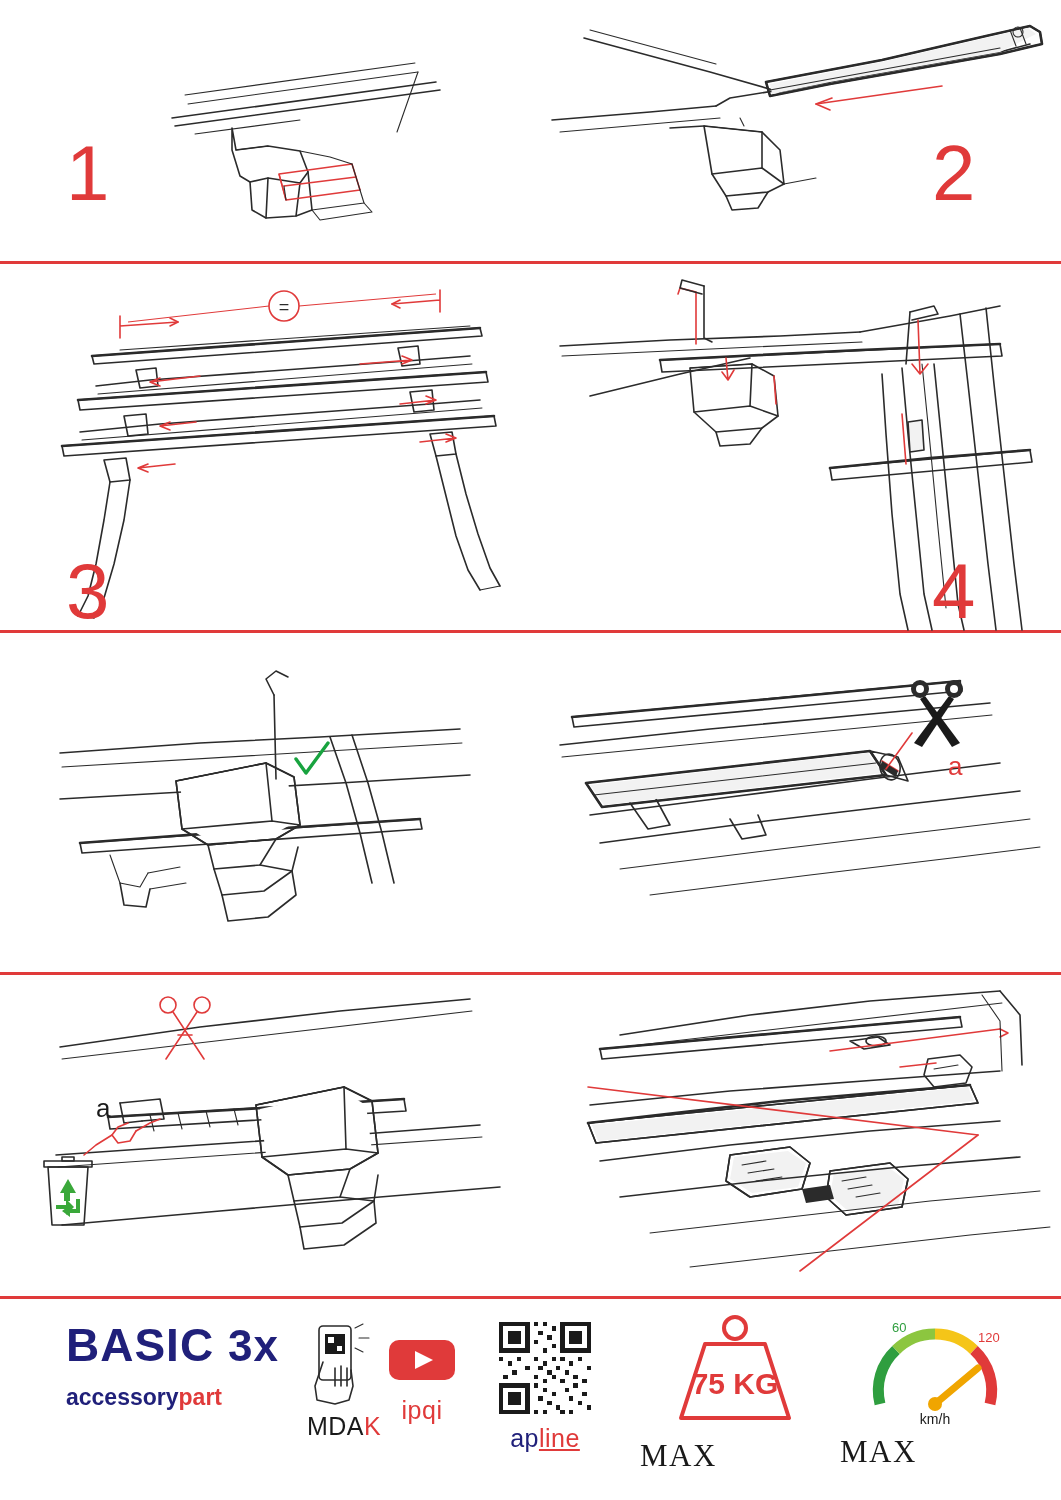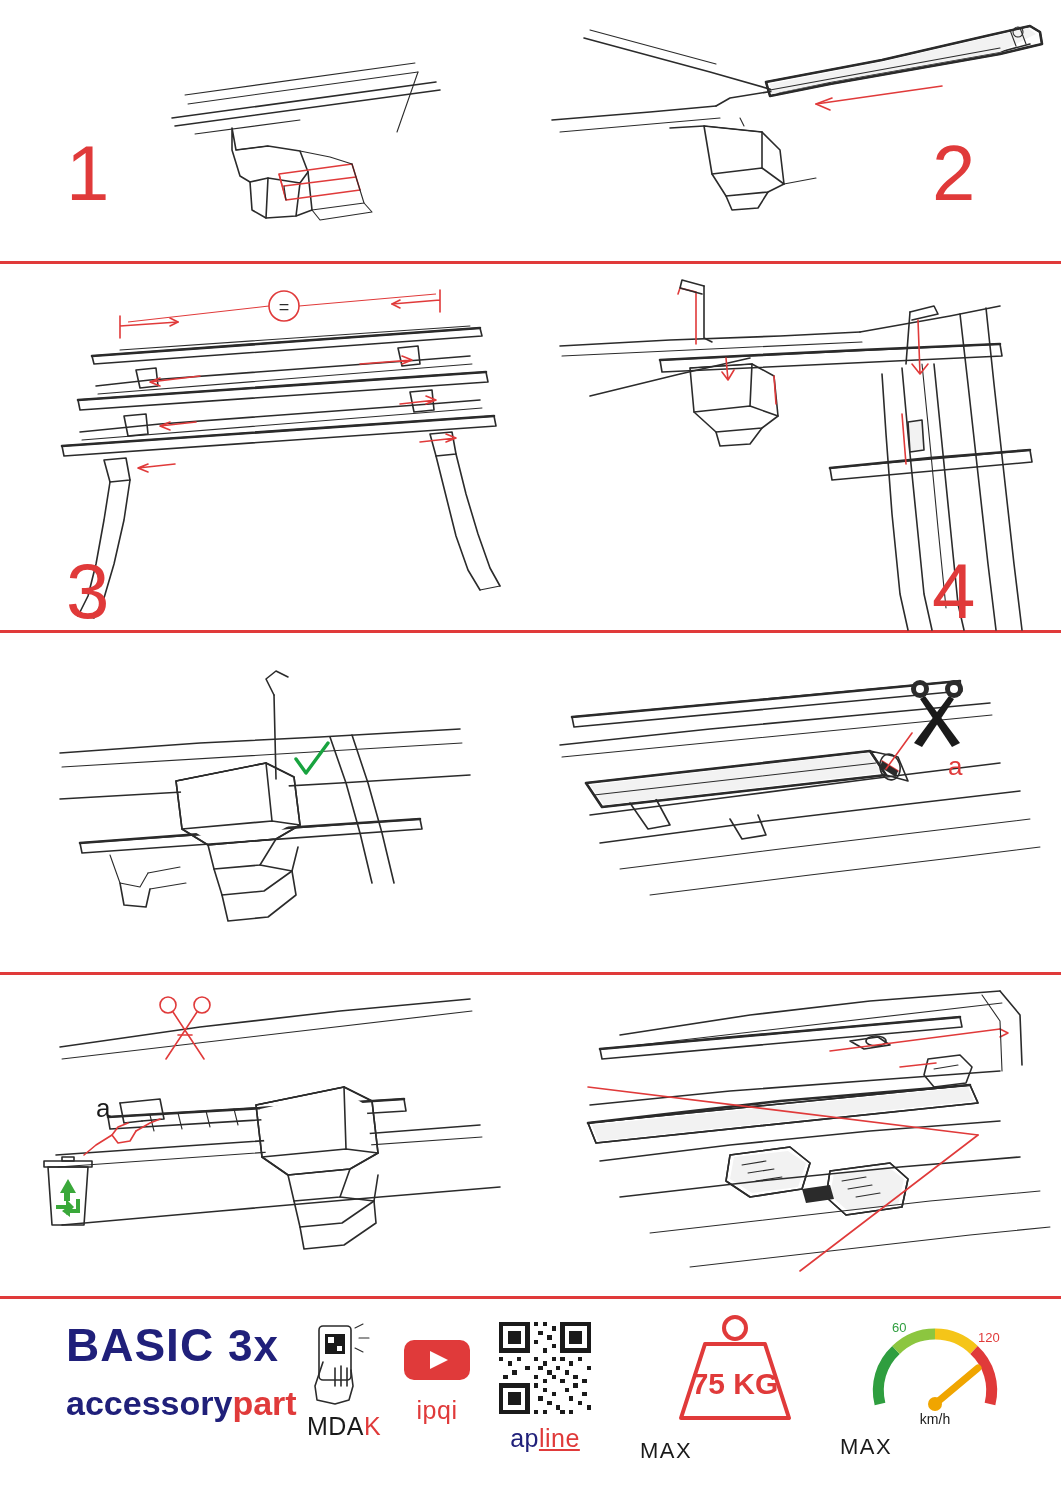--- a/index.html
+++ b/index.html
@@ -82,21 +82,21 @@
     font-size: 46px;
     letter-spacing: 1px;
     color: #20207a;
     line-height: 1;
   }
   .basic .x { font-size: 44px; }
   .accrow {
     margin-top: 18px;
     font-family: "Liberation Sans", sans-serif;
     font-weight: 700;
-    font-size: 34px;
+    font-size: 23px;
     line-height: 1;
     letter-spacing: 0px;
   }
   .accrow .a1 { color: #20207a; }
   .accrow .a2 { color: #e03a3a; }
 
   .logo-item {
     position: absolute;
     text-align: center;
   }
@@ -110,22 +110,22 @@
   .cap-mdak .k { color: #e03a3a; }
   .cap-ipqi { color: #e03a3a; font-weight: 400; }
   .cap-apline .ap { color: #20207a; }
   .cap-apline .line { color: #e03a3a; text-decoration: underline; }
 
   .maxblock {
     position: absolute;
     text-align: left;
   }
   .maxlabel {
-    font-family: Liberation Sans, sans-serif;
-    font-size: 22px;
+    font-family: Liberation Serif, serif;
+    font-size: 31px;
     letter-spacing: 1.5px;
     color: #1a1a1a;
   }
   .kgtext {
     font-family: "Liberation Sans", sans-serif;
     font-size: 30px;
     font-weight: 700;
     fill: #e03a3a;
   }
   .qr {
@@ -472,21 +472,21 @@
         <rect x="24" y="12" width="20" height="20" fill="#1a1a1a"></rect>
         <rect x="27" y="15" width="6" height="6" fill="#ffffff"></rect>
         <rect x="36" y="24" width="5" height="5" fill="#ffffff"></rect>
         <path class="ln" d="M22 40 L18 52 L14 64 L16 78 L34 82 L48 78 L52 64 L50 48"></path>
         <path class="ln" d="M34 46 L34 64 M40 44 L40 64 M46 46 L46 64"></path>
         <path class="ln-t" d="M54 6 L62 2 M58 16 L68 16 M54 26 L62 30"></path>
       </svg>
       <div class="logo-cap cap-mdak" style="margin-top:6px;"><span>MDA</span><span class="k">K</span></div>
     </div>
 
-    <div class="logo-item" style="left:382px;top:40px;width:110px;">
+    <div class="logo-item" style="left:367px;top:40px;width:110px;">
       <svg width="66" height="48" viewBox="0 0 66 48" style="display:block;margin:0 auto;">
         <rect x="0" y="4" width="66" height="40" rx="10" fill="#e03a3a"></rect>
         <path d="M26 15 L44 24 L26 33 Z" fill="#ffffff"></path>
       </svg>
       <div class="logo-cap cap-ipqi" style="margin-top:14px;">ipqi</div>
     </div>
 
     <div class="logo-item" style="left:480px;top:26px;width:130px;">
       <svg class="qr" viewBox="0 0 21 21" shape-rendering="crispEdges" style="display:block;margin:0 auto;">
         <rect width="21" height="21" fill="#ffffff"></rect>

